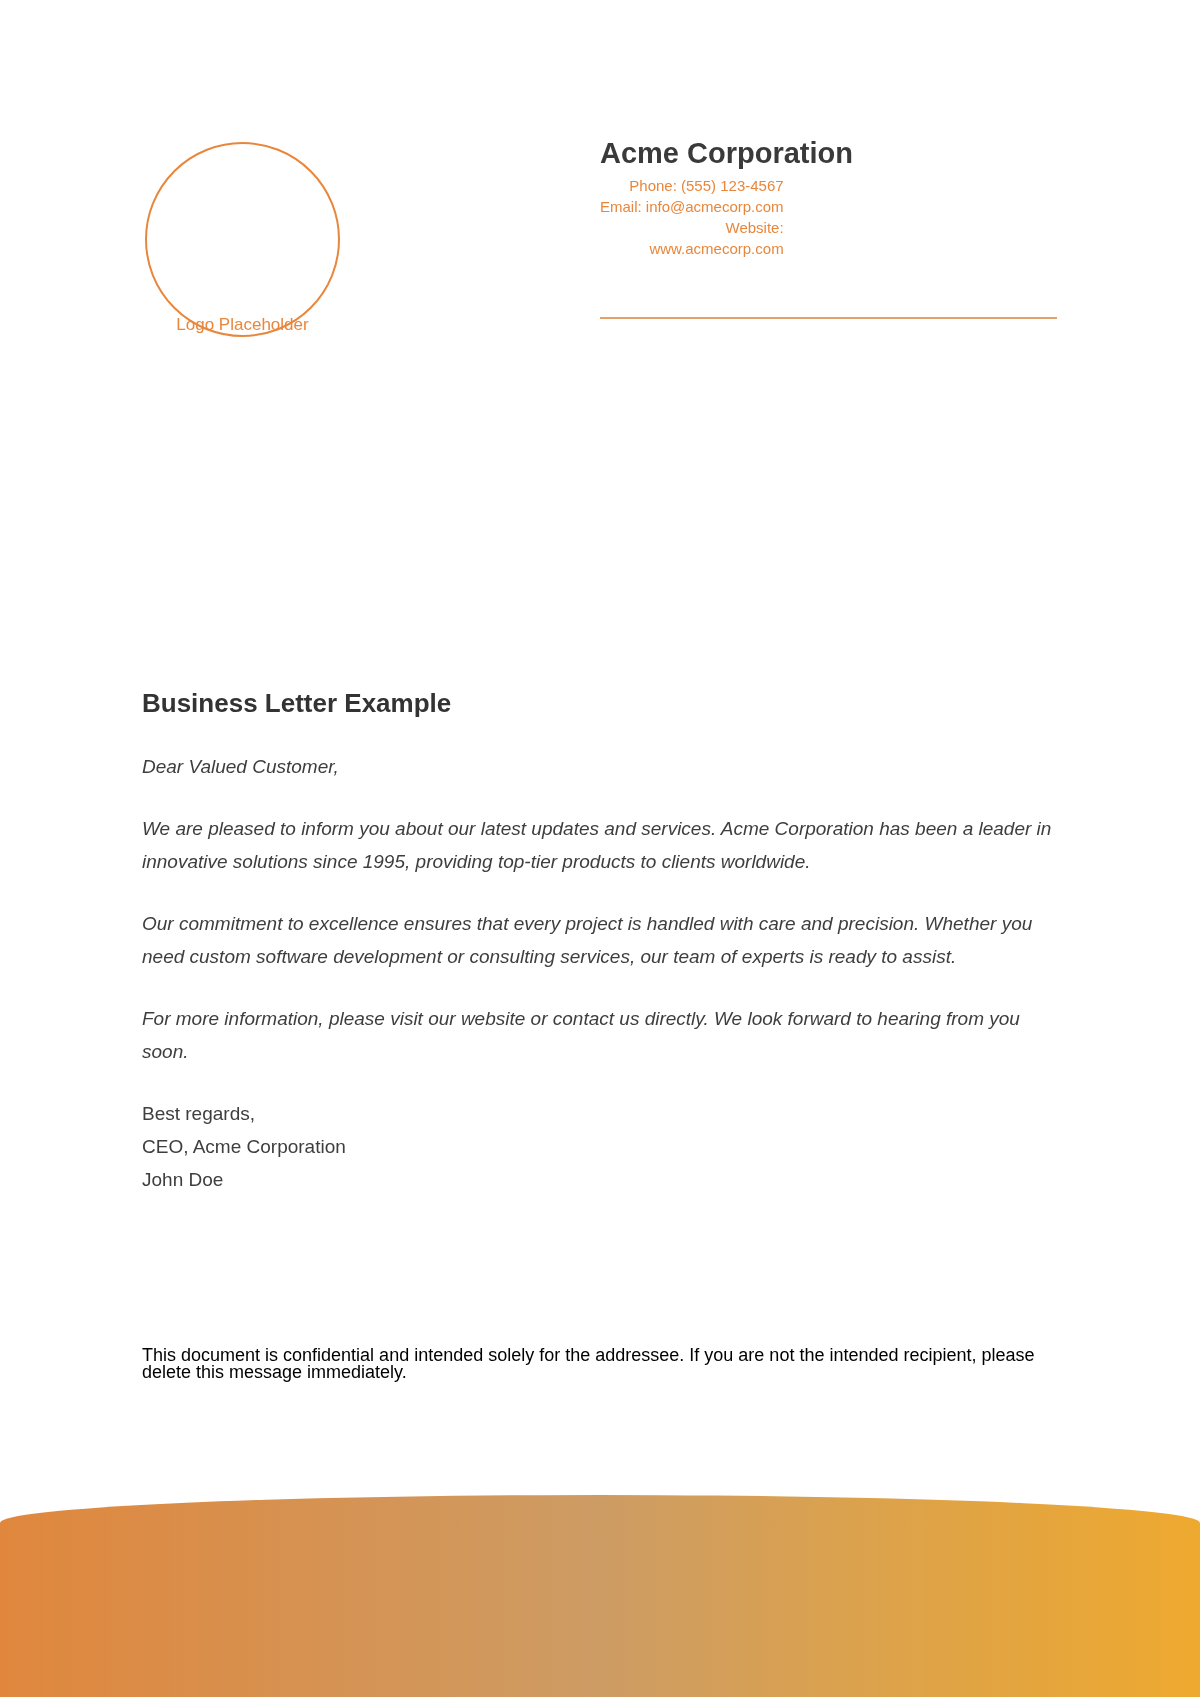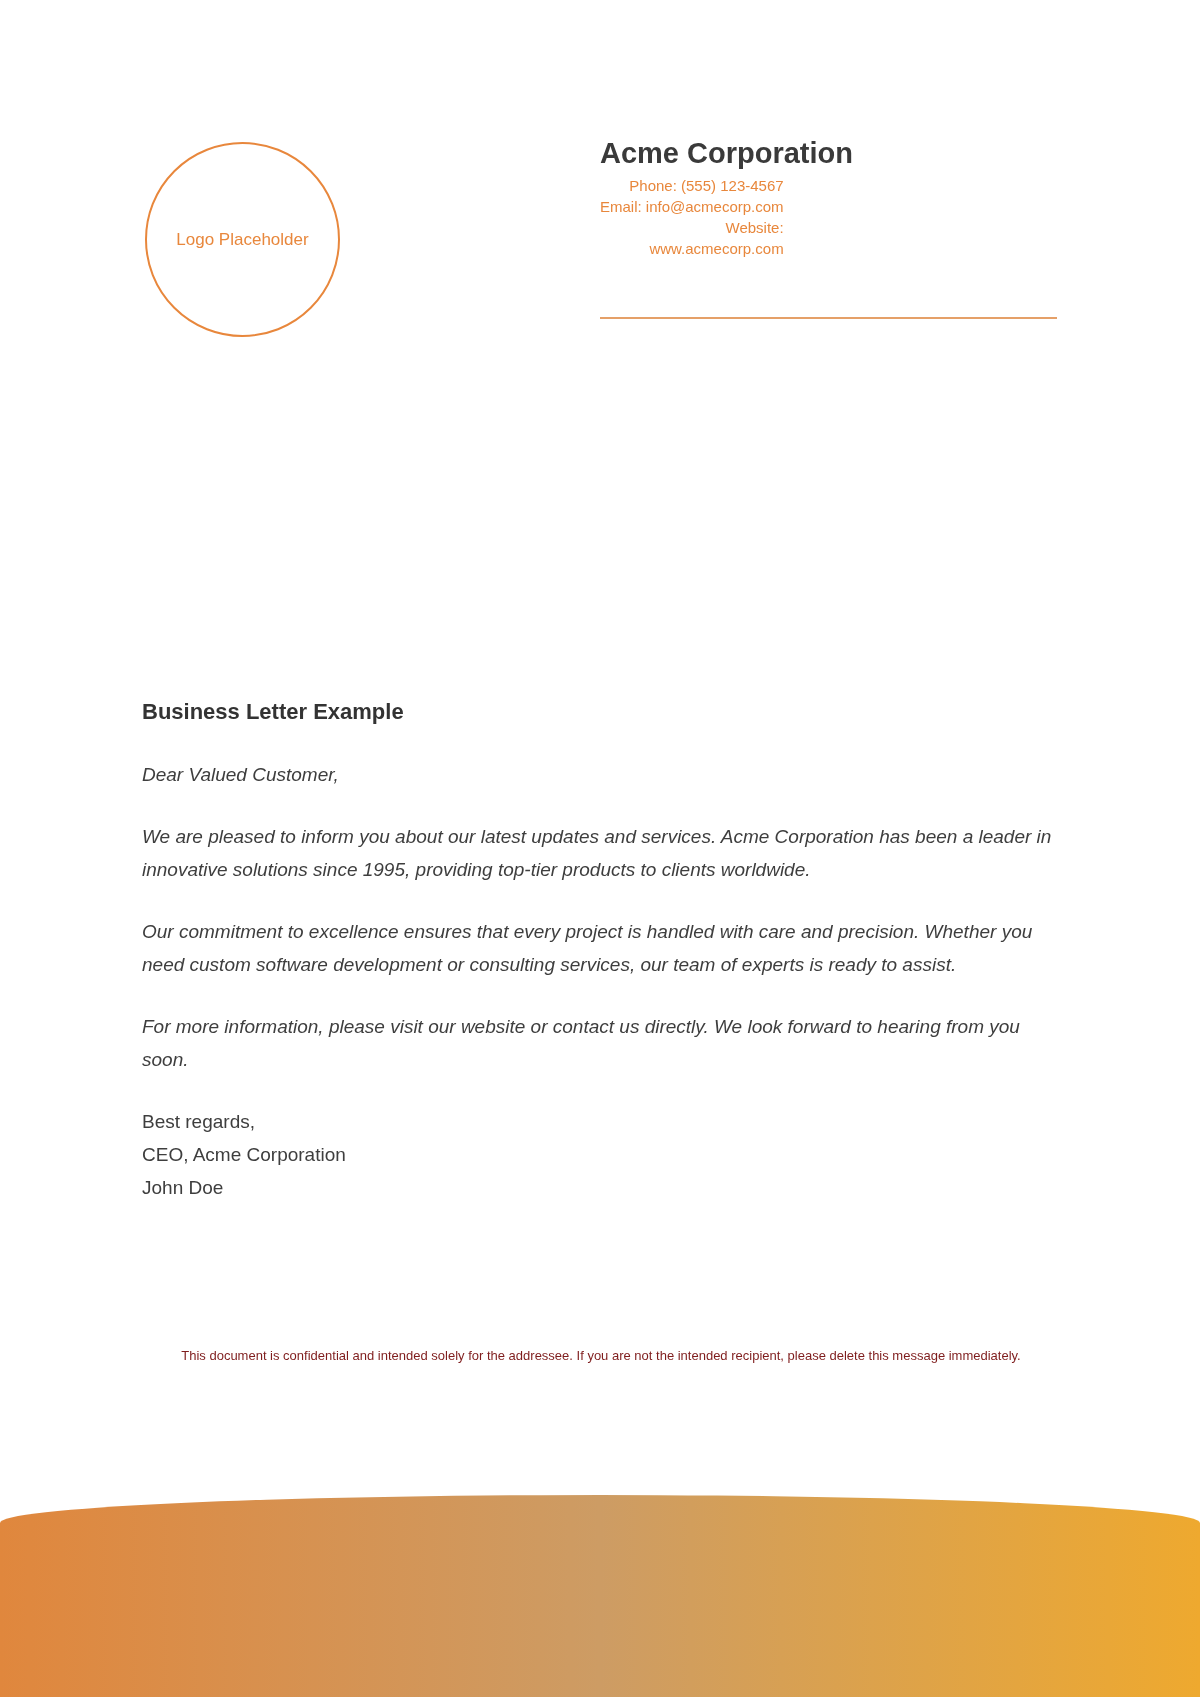--- a/index.html
+++ b/index.html
@@ -21,21 +21,21 @@
     overflow:hidden;
   }
   .page{position:absolute;inset:0;}
 
   
   .logo-circle{
     position:absolute;left:145px;top:142px;
     width:195px;height:195px;
     border:2.5px solid var(--accent);
     border-radius:50%;
-    display:flex;align-items:center;justify-content:center;
+    display:flex;align-items:flex-end;justify-content:center;
   }
   .logo-circle span{
     color:var(--accent);
     font-size:17px;
   }
 
   
   .company-header{
     position:absolute;left:600px;top:136px;width:457px;
   }
@@ -53,35 +53,35 @@
     margin-top:58px;height:2px;width:100%;
     background:var(--rule);
   }
 
   
   .letter{
     position:absolute;left:142px;top:688px;width:918px;
     color:var(--body-text);
   }
   .letter h2{
-    margin:8px 0 31px 0;
-    font-size:22px;line-height:31px;
+    margin:0 0 31px 0;
+    font-size:26px;line-height:31px;
     font-weight:bold;color:#333333;
   }
   .letter p{
     margin:0 0 29px 0;
     font-size:19px;line-height:33px;font-style:italic;
   }
   .signature{font-size:19px;line-height:33px;}
 
   
   .disclaimer{
     position:absolute;left:142px;top:1347px;width:918px;
-    font-size:13px;line-height:17px;color:#7f1d1d;
-    text-align:center;
+    font-size:18px;line-height:17px;color:#000000;
+    text-align:left;
   }
 
   
   .footer-wave{
     position:absolute;left:0;bottom:0;
     width:100%;height:202px;
     border-radius:50% 50% 0 0 / 28px 28px 0 0;
     background:linear-gradient(90deg, var(--grad-left) 0%, var(--grad-mid) 50%, var(--grad-right) 100%);
   }
 </style>

